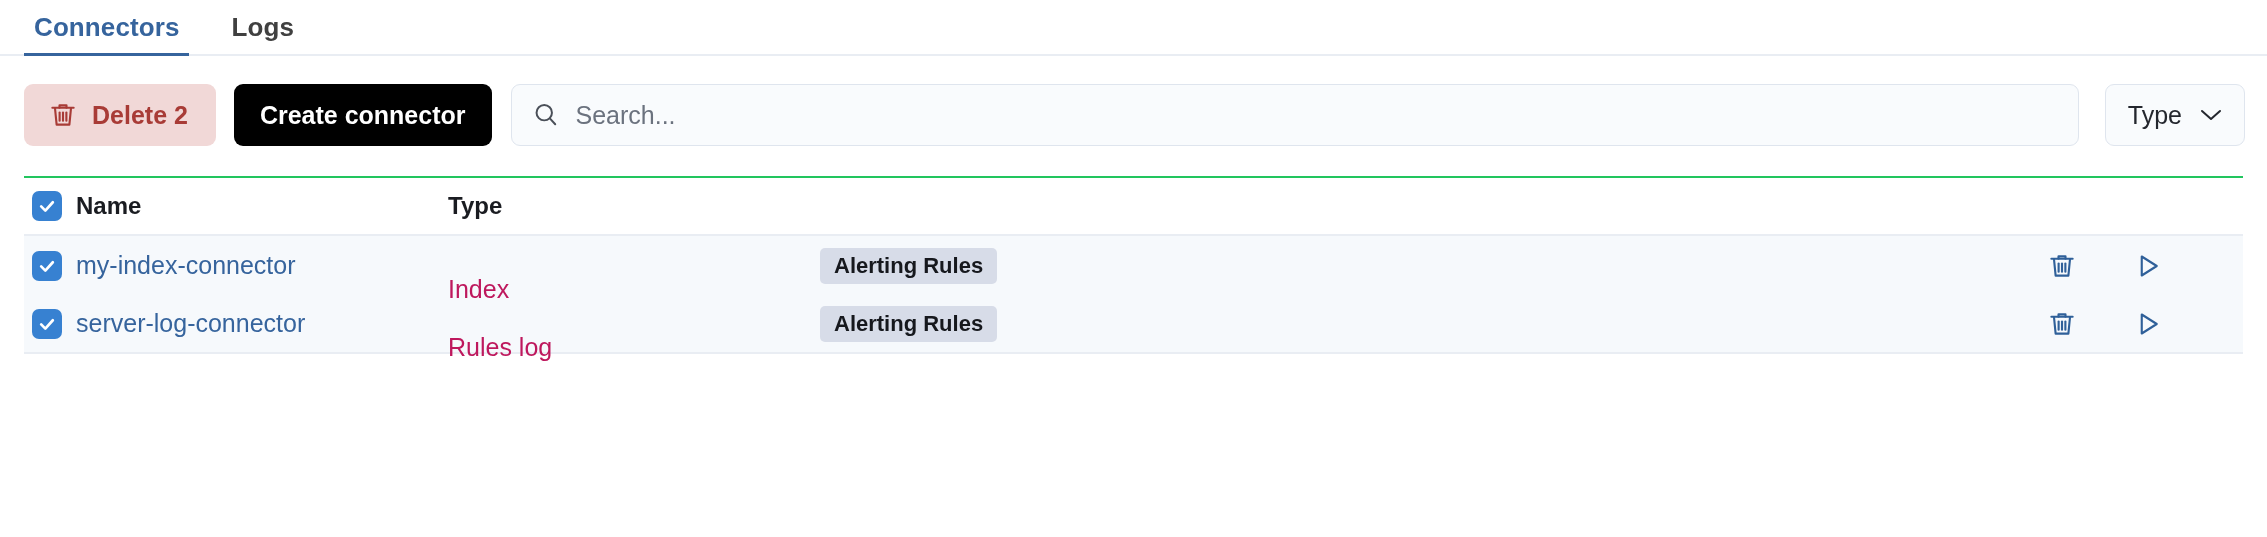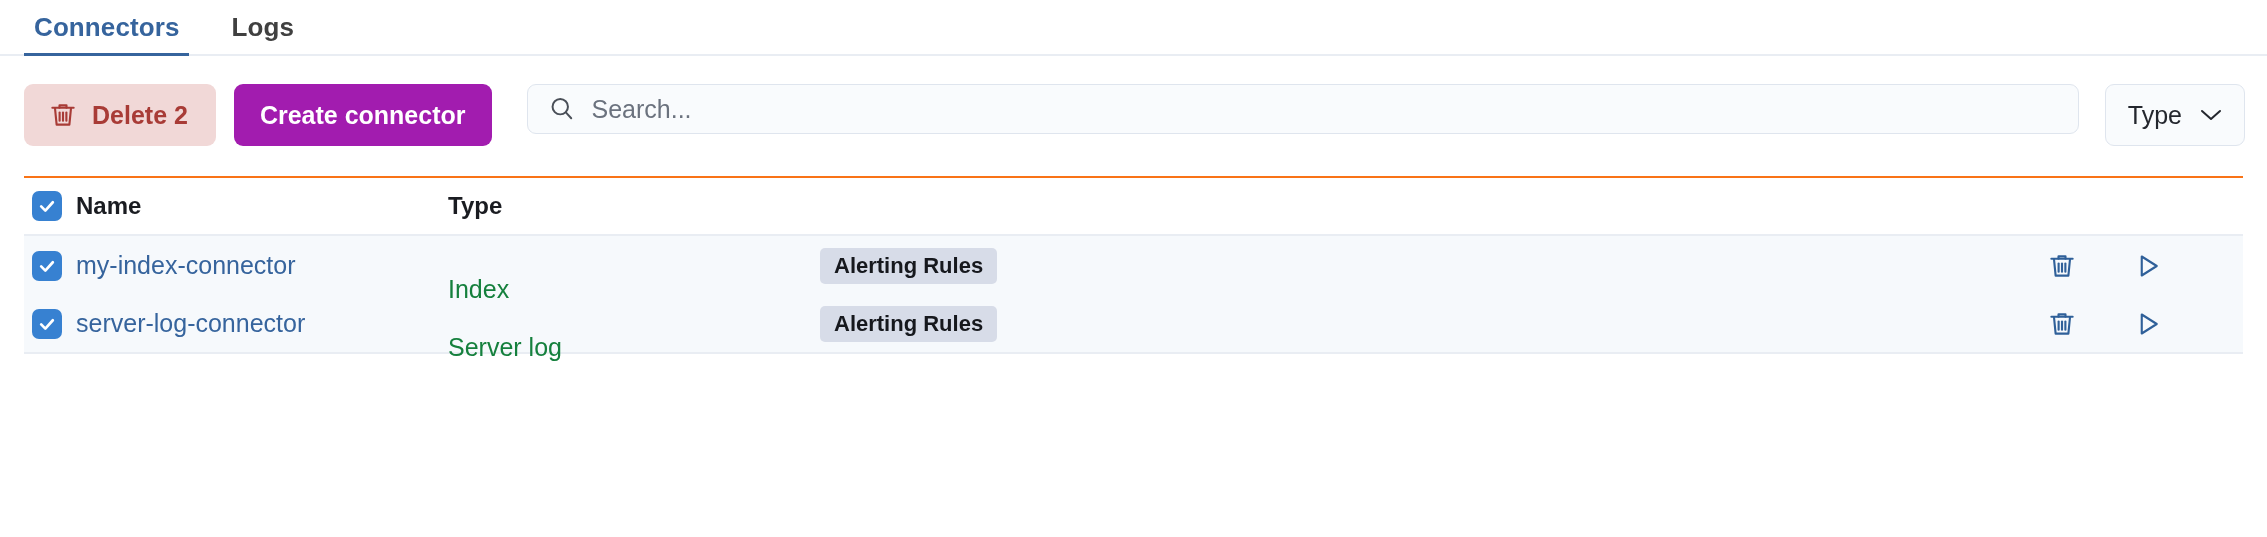--- a/index.html
+++ b/index.html
@@ -49,21 +49,21 @@
     left: 0;
     right: 0;
     bottom: -2px;
     height: 3px;
     background: #36649d;
   }
 
   
   .toolbar {
     display: flex;
-    align-items: flex-start;
+    align-items: flex-end;
     padding: 28px 22px 0 24px;
     box-sizing: border-box;
   }
 
   .btn {
     border: none;
     border-radius: 9px;
     height: 62px;
     font-family: "Liberation Sans", sans-serif;
     font-size: 25px;
@@ -75,31 +75,31 @@
     box-sizing: border-box;
     white-space: nowrap;
   }
   .btn-delete {
     background: #f1d8d7;
     color: #a83b36;
     padding: 0 28px 0 24px;
     gap: 14px;
   }
   .btn-create {
-    background: #a21caf;
+    background: #000000;
     color: #ffffff;
     padding: 0 26px;
     margin-left: 18px;
   }
 
   .search-wrap {
     flex: 1;
-    margin-left: 35px;
+    margin-left: 19px;
     margin-right: 26px;
-    height: 50px;
+    height: 62px;
     background: #f9fbfd;
     border: 1px solid #dfe5ee;
     border-radius: 9px;
     display: flex;
     align-items: center;
     padding: 0 20px;
     box-sizing: border-box;
     box-shadow: inset 0 0 0 0 rgba(0,0,0,0);
   }
   .search-icon {
@@ -143,21 +143,21 @@
   .chev {
     width: 22px;
     height: 14px;
     display: block;
     color: #24272e;
   }
 
   
   .table {
     margin: 30px 24px 0 24px;
-    border-top: 2px solid #f97316;
+    border-top: 2px solid #22c55e;
   }
   .row {
     display: flex;
     align-items: center;
     box-sizing: border-box;
     border-bottom: 2px solid #e9edf3;
   }
   .row.header {
     height: 58px;
     border-bottom: 2px solid #e9edf3;
@@ -205,21 +205,21 @@
     box-sizing: border-box;
   }
 
   .th {
     font-size: 24px;
     font-weight: bold;
     color: #1a1c21;
   }
   .td {
     font-size: 25px;
-    color: #15803d;
+    color: #be185d;
     margin-top: 48px;
   }
   .link {
     font-size: 25px;
     color: #36649d;
     text-decoration: none;
     cursor: pointer;
     text-align: center;
   }
   .badge {
@@ -355,21 +355,21 @@
     <div class="cell-check">
       <span class="cbx">
         <svg viewBox="0 0 24 24" fill="none" stroke="currentColor" stroke-width="3.2" stroke-linecap="round" stroke-linejoin="round">
           <path d="M5 12.5l5 5 9-10"></path>
         </svg>
       </span>
     </div>
     <div class="cell-name">
       <a class="link">server-log-connector</a>
     </div>
-    <div class="cell-type td">Server log</div>
+    <div class="cell-type td">Rules log</div>
     <div class="cell-compat">
       <span class="badge">Alerting Rules</span>
     </div>
     <div class="cell-actions">
       <button class="icon-btn">
         <svg viewBox="0 0 24 24" fill="none" stroke="currentColor" stroke-width="1.7" stroke-linecap="round" stroke-linejoin="round">
           <path d="M3.5 6.2h17"></path>
           <path d="M9.2 6.2V4.3h5.6v1.9"></path>
           <path d="M5.6 6.6l1.3 13.1h10.2l1.3-13.1"></path>
           <path d="M9.3 10v6.6"></path>

